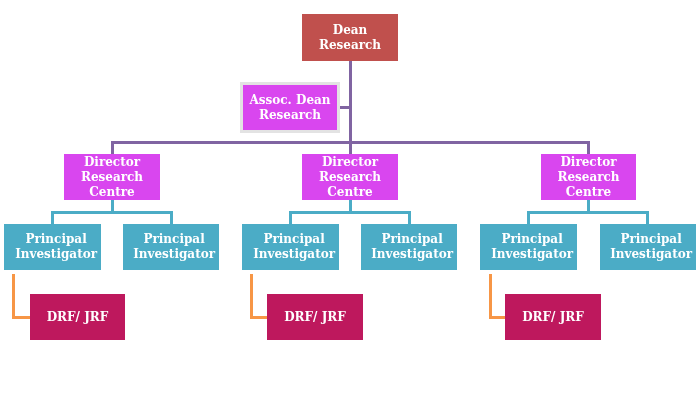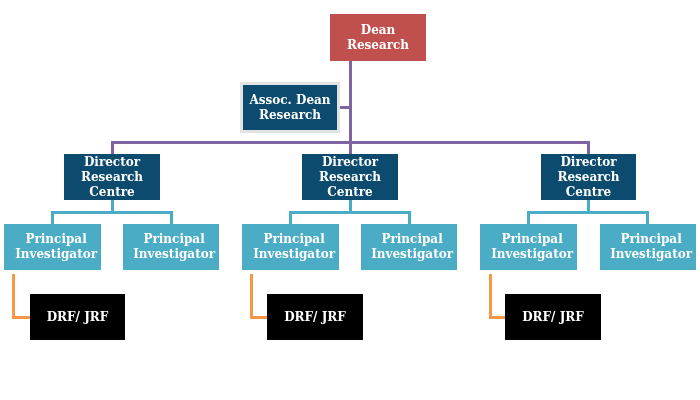--- a/index.html
+++ b/index.html
@@ -1,23 +1,23 @@
 <!DOCTYPE html>
 <html><head>
 <meta charset="utf-8">
 <style>
   html, body { margin: 0; padding: 0; }
   body { width: 700px; height: 400px; background: #ffffff; position: relative; overflow: hidden;
          font-family: "DejaVu Serif", serif; }
   .box { position: absolute; display: flex; align-items: center; justify-content: center; text-align: center;
          color: #ffffff; font-weight: bold; font-size: 12px; line-height: 15px; box-sizing: border-box; padding: 0 4px; }
   .red { background: #C0504D; }
-  .purple { background: #0c4a6e; }
+  .purple { background: #d946ef; }
   .teal { background: #4BACC6; justify-content: flex-end; }
-  .orange { background: #000000; }
+  .orange { background: #be185d; }
   .assoc-frame { position: absolute; left: 240px; top: 82px; width: 100px; height: 51px; background: #e3e3e3; }
   .line { position: absolute; }
   .lp { background: #8064A2; }
   .lt { background: #4BACC6; }
   .lo { background: #F79646; }
   .box span { white-space: pre-line; }
 </style>
 </head>
 <body>
 
@@ -42,21 +42,21 @@
 <div class="line lt" style="left:527px; top:211px; width:3px; height:13px;"></div>
 <div class="line lt" style="left:646px; top:211px; width:3px; height:13px;"></div>
 
 <div class="line lo" style="left:12px; top:274px; width:3px; height:45px;"></div>
 <div class="line lo" style="left:12px; top:316px; width:18px; height:3px;"></div>
 <div class="line lo" style="left:250px; top:274px; width:3px; height:45px;"></div>
 <div class="line lo" style="left:250px; top:316px; width:18px; height:3px;"></div>
 <div class="line lo" style="left:489px; top:274px; width:3px; height:45px;"></div>
 <div class="line lo" style="left:489px; top:316px; width:18px; height:3px;"></div>
 
-<div class="box red" style="left:302px; top:14px; width:96px; height:47px;margin-left:28px;">
+<div class="box red" style="left:302px; top:14px; width:96px; height:47px;">
   <span>Dean Research</span>
 </div>
 
 <div class="assoc-frame"></div>
 <div class="box purple" style="left:243px; top:85px; width:94px; height:45px;">
   <span>Assoc. Dean
 Research</span>
 </div>
 
 <div class="box purple" style="left:64px; top:154px; width:96px; height:46px;">

